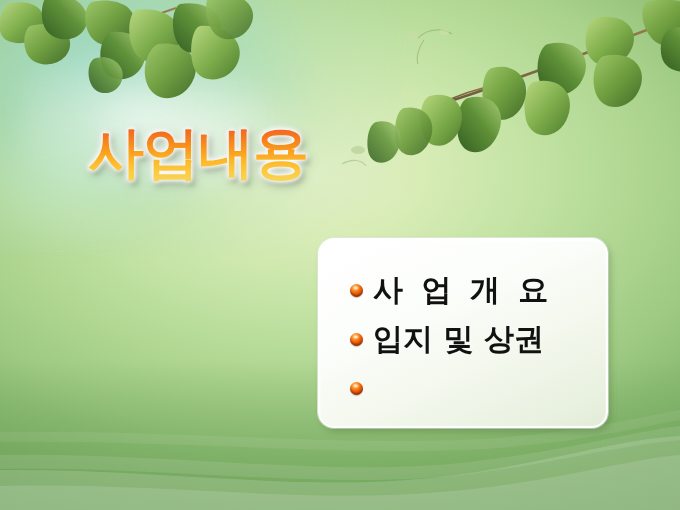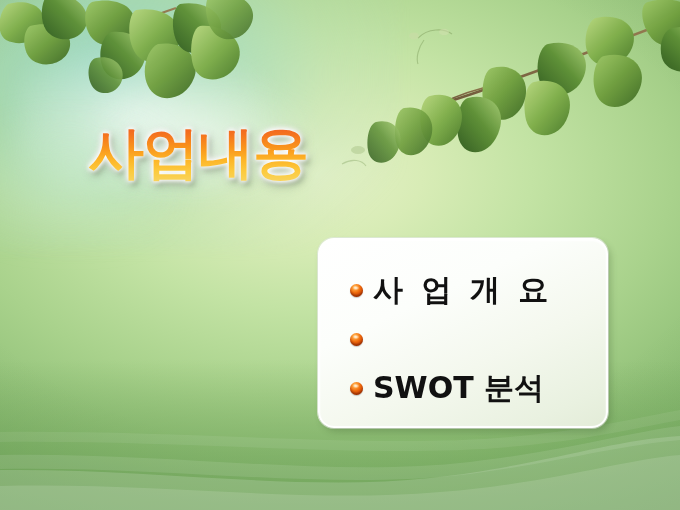--- a/index.html
+++ b/index.html
@@ -300,23 +300,23 @@
   <div class="panel">
     <div class="panel-list">
 
       <div class="panel-item">
         <span class="bullet"></span>
         <span class="item-label spaced">사 업 개 요</span>
       </div>
 
       <div class="panel-item">
         <span class="bullet"></span>
+        <span class="item-label">입지 및 상권</span>
       </div>
 
       <div class="panel-item">
         <span class="bullet"></span>
-        <span class="item-label">SWOT 분석</span>
       </div>
 
     </div>
   </div>
 
 </div>
 
 </body></html>

